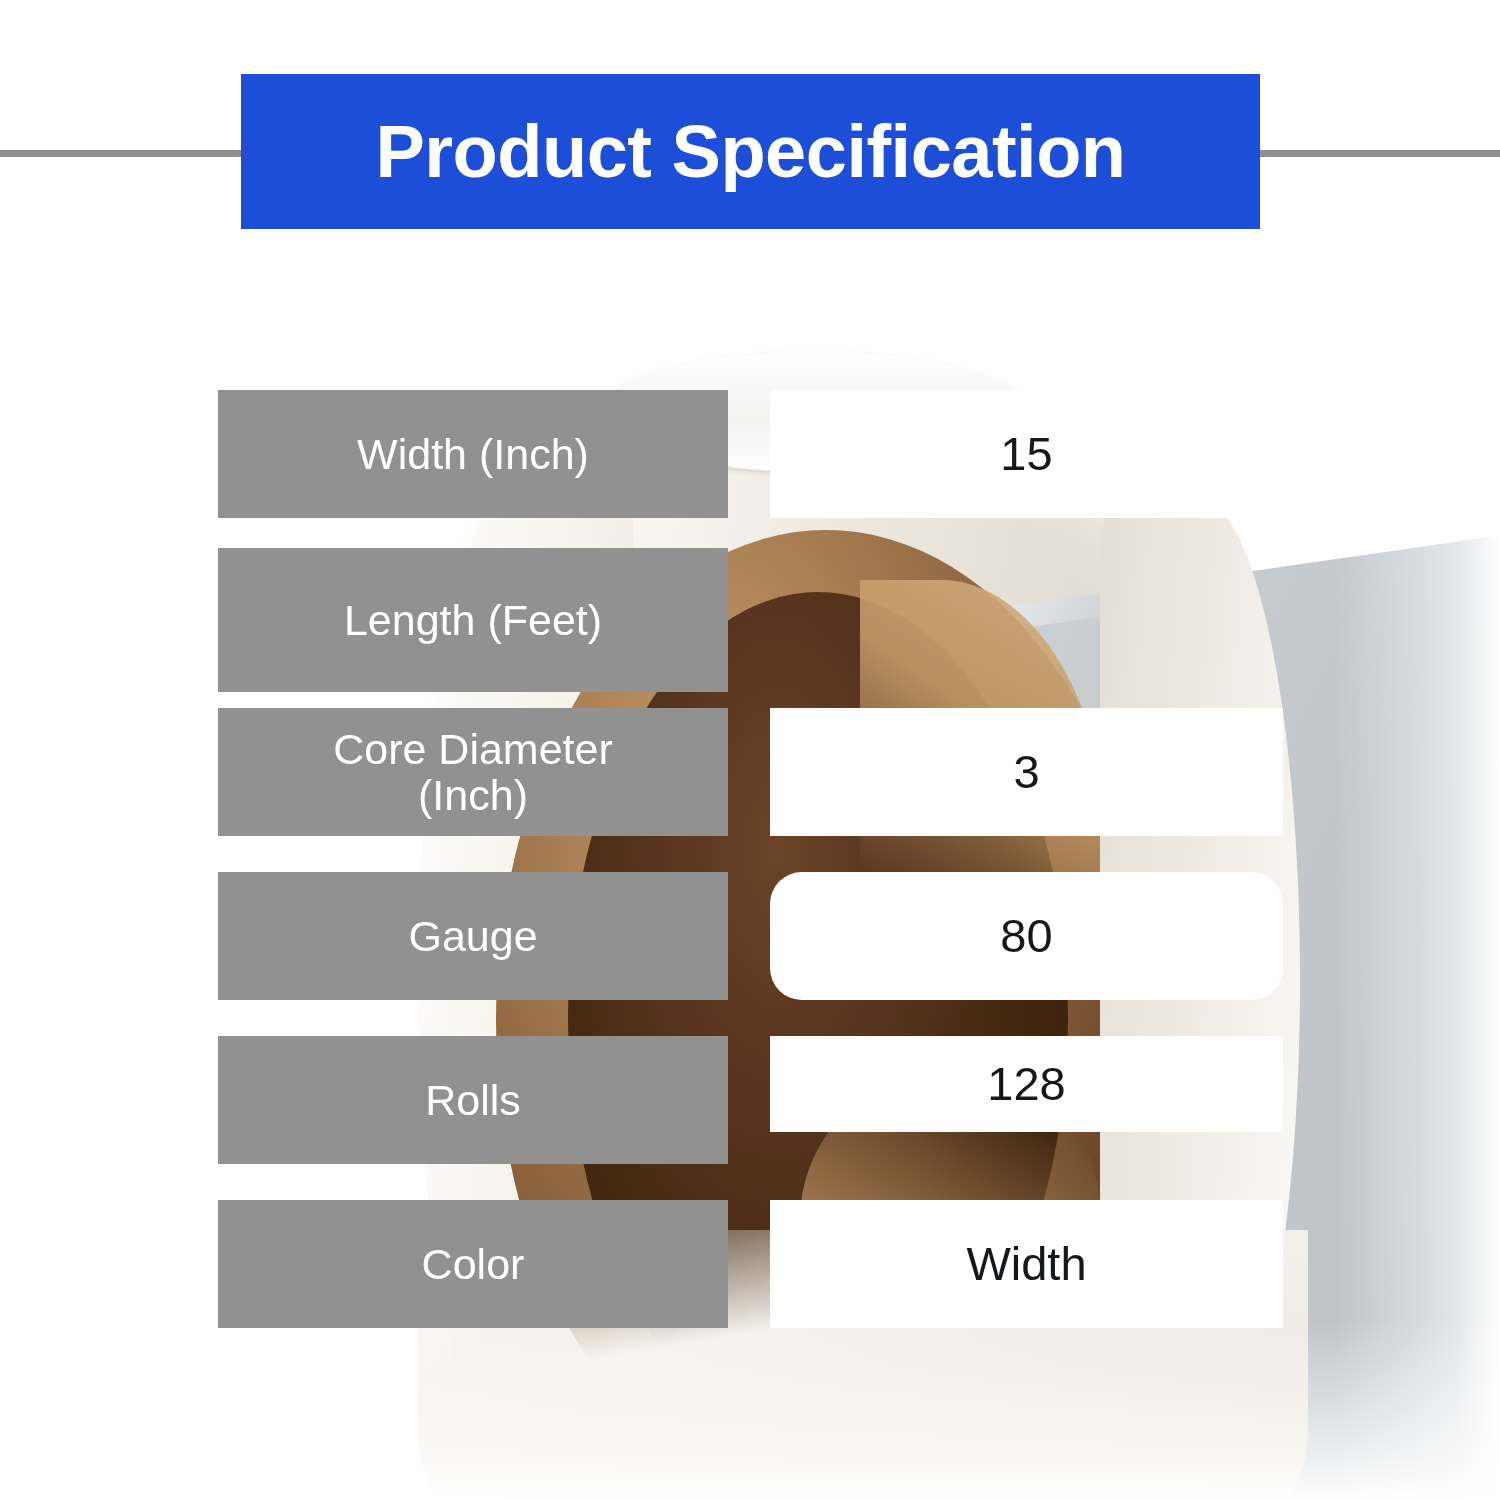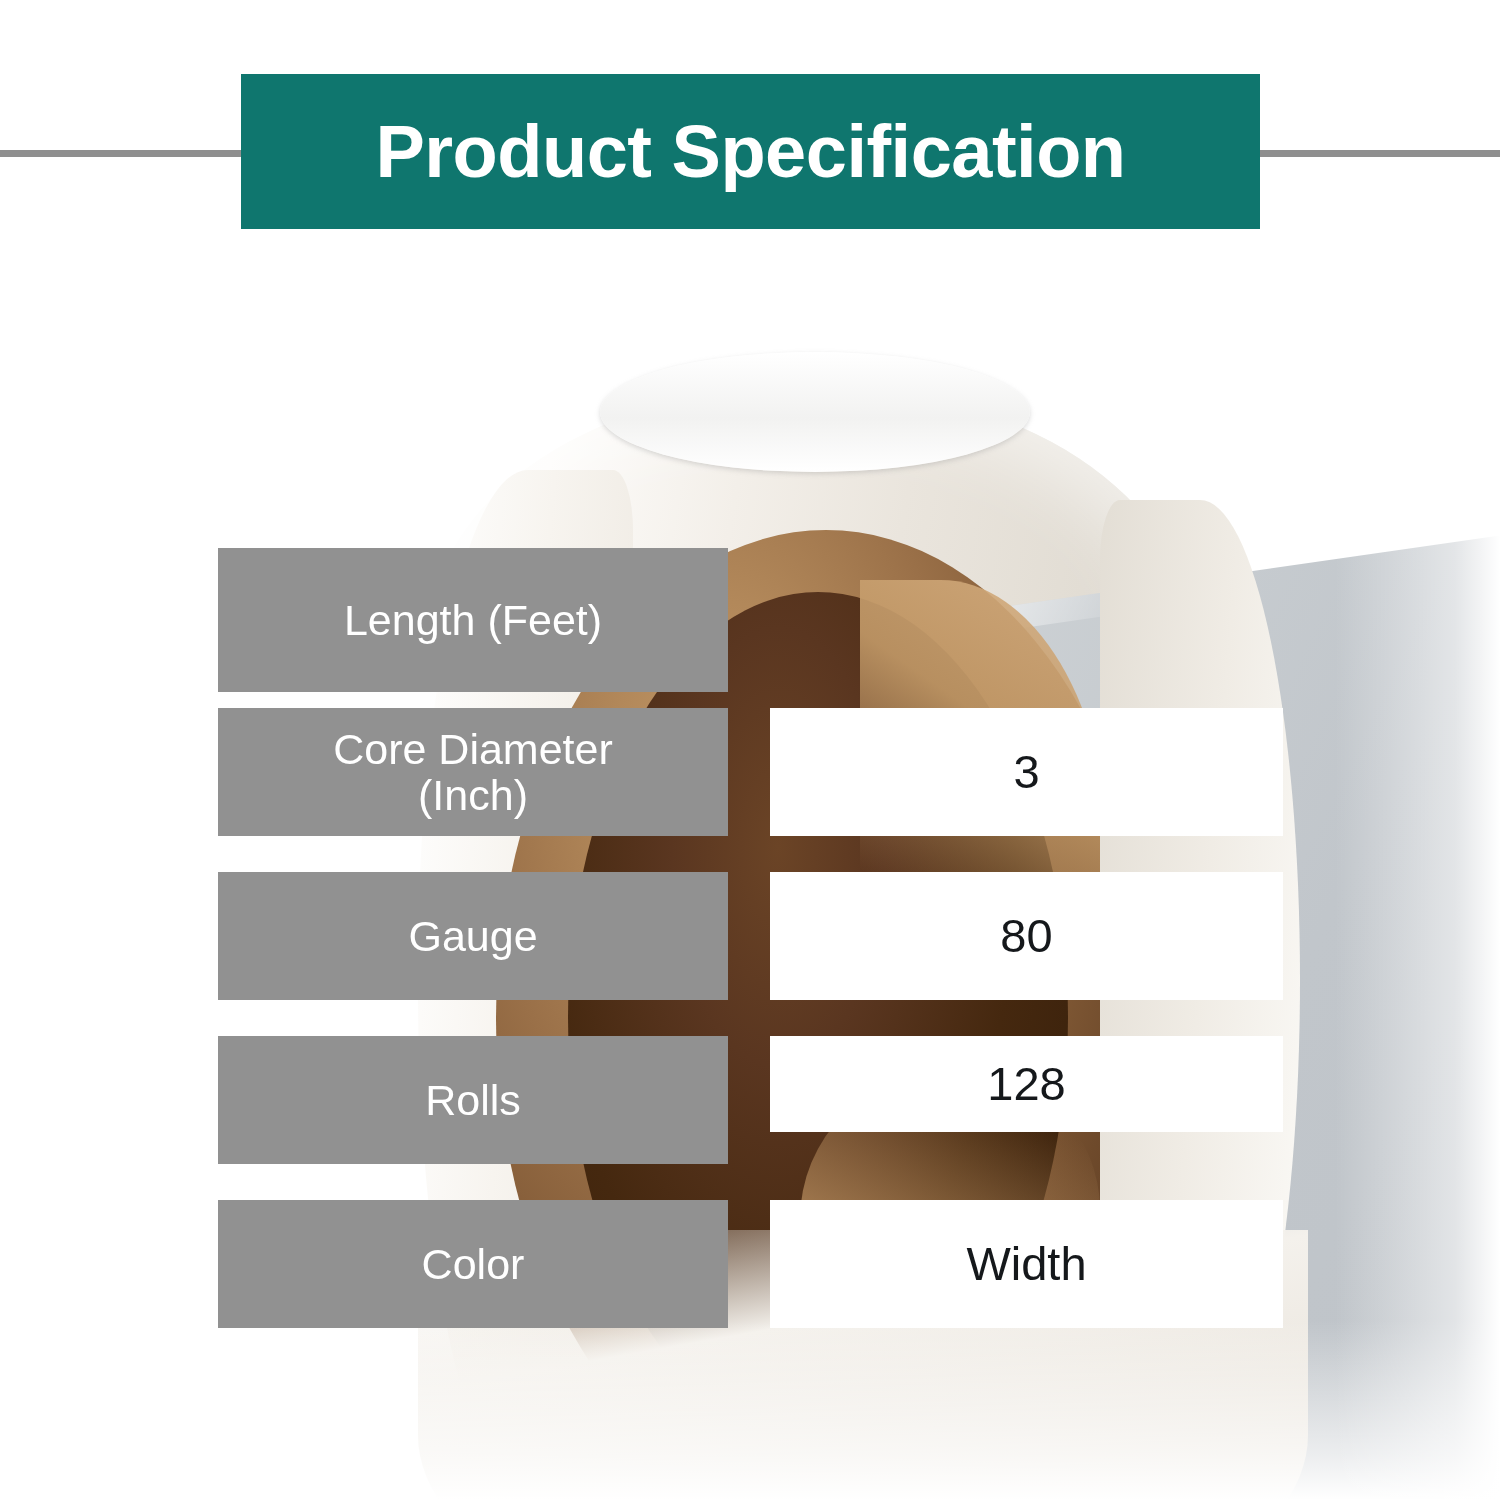--- a/index.html
+++ b/index.html
@@ -173,21 +173,21 @@
   .header-rule{
     position:absolute;
     top:150px; left:0;
     width:1500px; height:7px;
     background:#8f8f8f;
   }
   .header-banner{
     position:absolute;
     left:241px; top:74px;
     width:1019px; height:155px;
-    background:#0f766e;
+    background:#1d4ed8;
     display:flex;
     align-items:center;
     justify-content:center;
   }
   .header-title{
     color:#ffffff;
     font-size:74px;
     font-weight:bold;
     letter-spacing:-0.5px;
     line-height:1;
@@ -256,30 +256,34 @@
     </div>
     <div class="photo-vignette"></div>
   </div>
 
   <div class="header-rule"></div>
   <div class="header-banner">
     <div class="header-title">Product Specification</div>
   </div>
 
   <div class="spec-table">
+      <div class="spec-row" style="top: 390px; height: 128px;">
+        <div class="spec-label" style="height: 128px;">Width (Inch)</div>
+        <div class="spec-value" style="height: 128px;">15</div>
+      </div>
       <div class="spec-row" style="top: 548px; height: 128px;">
         <div class="spec-label" style="height: 144px;">Length (Feet)</div>
       </div>
       <div class="spec-row" style="top: 708px; height: 103px;">
         <div class="spec-label" style="height: 128px;">Core Diameter<br>(Inch)</div>
         <div class="spec-value" style="height: 128px;">3</div>
       </div>
       <div class="spec-row" style="top: 872px; height: 128px;">
         <div class="spec-label" style="height: 128px;">Gauge</div>
-        <div class="spec-value" style="height: 128px;">80</div>
+        <div class="spec-value" style="height: 128px; border-radius: 32px;">80</div>
       </div>
       <div class="spec-row" style="top: 1036px; height: 128px;">
         <div class="spec-label" style="height: 128px;">Rolls</div>
         <div class="spec-value" style="height: 96px;">128</div>
       </div>
       <div class="spec-row" style="top: 1200px; height: 128px;">
         <div class="spec-label" style="height: 128px;">Color</div>
         <div class="spec-value" style="height: 128px;">Width</div>
       </div>
     </div>

